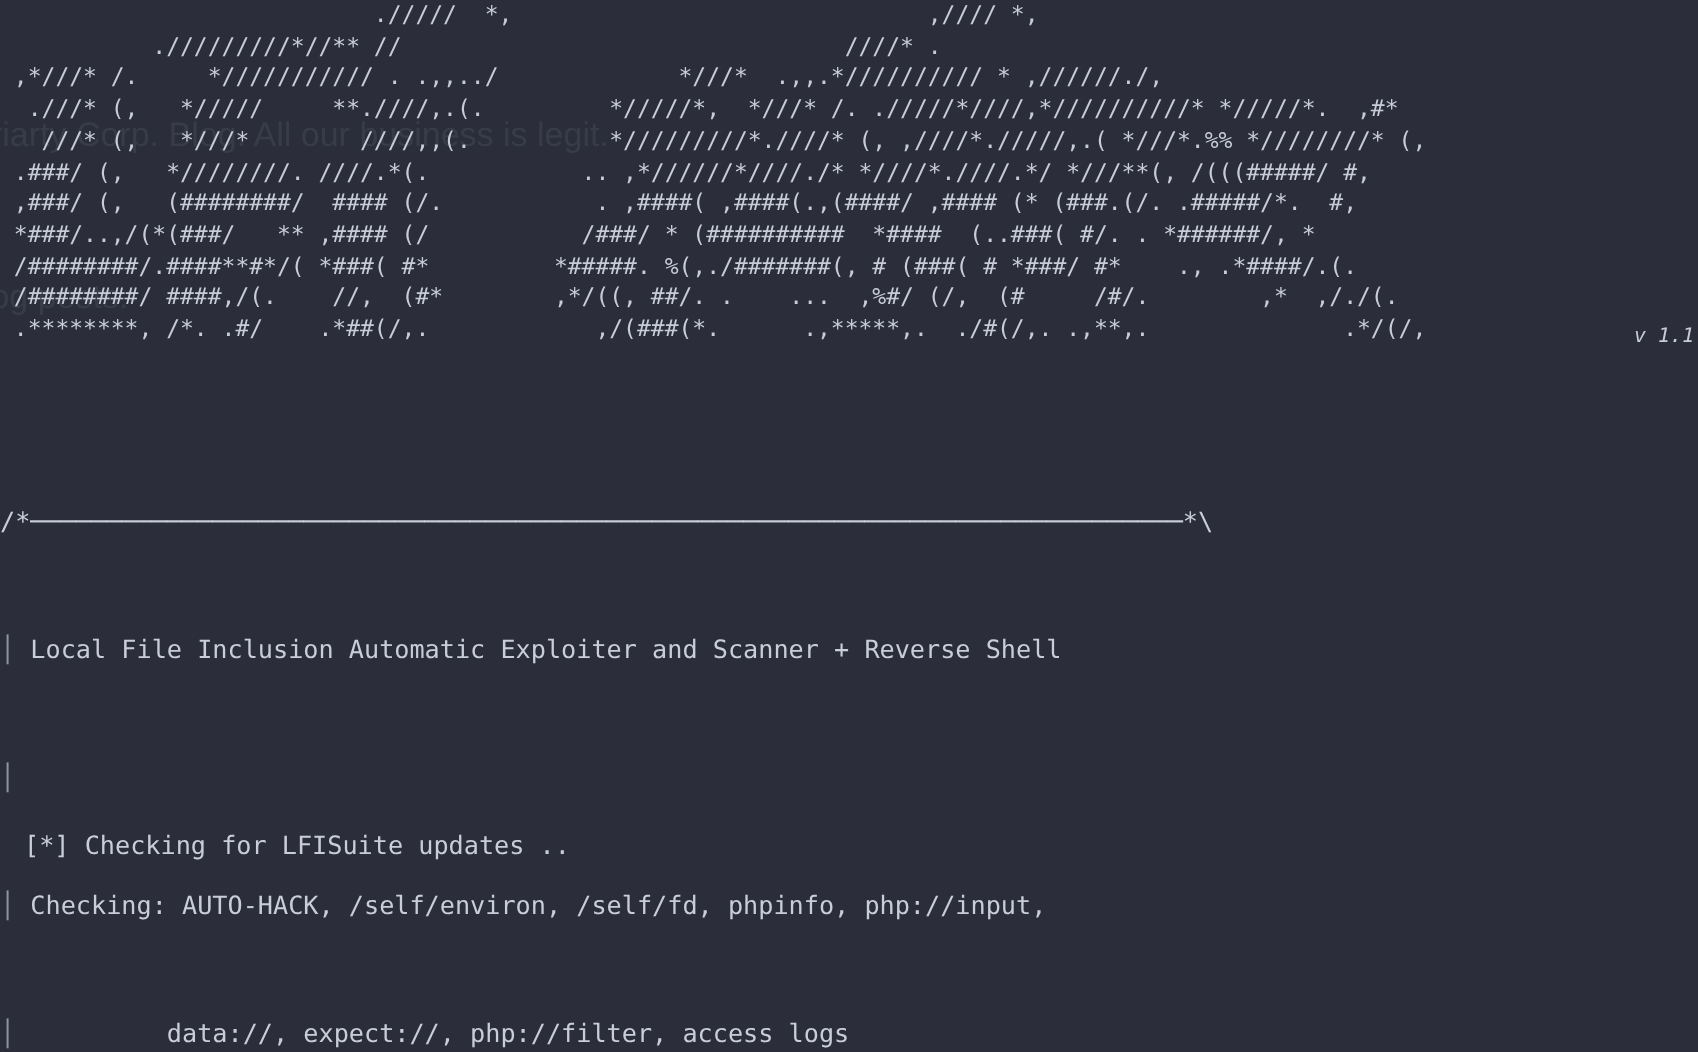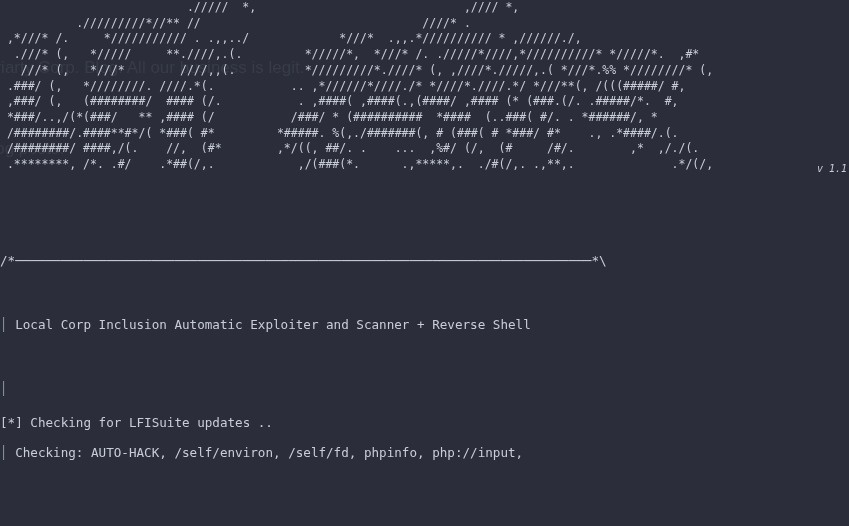--- a/index.html
+++ b/index.html
@@ -86,21 +86,21 @@
   .console {
     position: absolute;
     z-index: 1;
     left: 0px;
     top: 383px;
     color: #c9cdd9;
     font-size: 12.6px;
     line-height: 16px;
     white-space: pre;
   }
-  .out-line { display: block; height: 16px; }
+  .out-line { display: block; height: 16px; margin-left: 12px; }
   .spacer { display: block; height: 16px; }
 </style>
 </head>
 <body style="background: rgb(43, 46, 58);">
 
 <div id="terminal" style="background: rgb(43, 46, 58);">
 
   <div class="watermark">
     <span class="wm-line wm-1">oriarty Corp. Blog. All our business is legit.</span>
     <span class="wm-line wm-2">blog posts.</span>
@@ -116,26 +116,27 @@
  *###/..,/(*(###/   ** ,#### (/           /###/ * (##########  *####  (..###( #/. . *######/, *
  /########/.####**#*/( *###( #*         *#####. %(,./#######(, # (###( # *###/ #*    ., .*####/.(.
  /########/ ####,/(.    //,  (#*        ,*/((, ##/. .    ...  ,%#/ (/,  (#     /#/.        ,*  ,/./(.
  .********, /*. .#/    .*##(/,.            ,/(###(*.      .,*****,.  ./#(/,. .,**,.              .*/(/,</pre>
 
   <div class="version">v 1.1</div>
 
   <div class="info-box">
     <span class="box-line box-rule-top"><span>/*</span><span>────────────────────────────────────────────────────────────────────────────</span><span>*\</span></span>
 
-    <span class="box-line"><span class="box-vert">│</span><span> Local Corp Inclusion Automatic Exploiter and Scanner + Reverse Shell</span></span>
+    <span class="box-line"><span class="box-vert">│</span><span> Local File Inclusion Automatic Exploiter and Scanner + Reverse Shell</span></span>
 
     <span class="box-line"><span class="box-vert">│</span><span></span></span>
 
     <span class="box-line"><span class="box-vert">│</span><span> Checking: AUTO-HACK, /self/environ, /self/fd, phpinfo, php://input,</span></span>
 
+    <span class="box-line"><span class="box-vert">│</span><span>          data://, expect://, php://filter, access logs</span></span>
 
     
 
     
 
     
   </div>
 
   <div class="console">
     <span class="out-line">[*] Checking for LFISuite updates ..</span>

